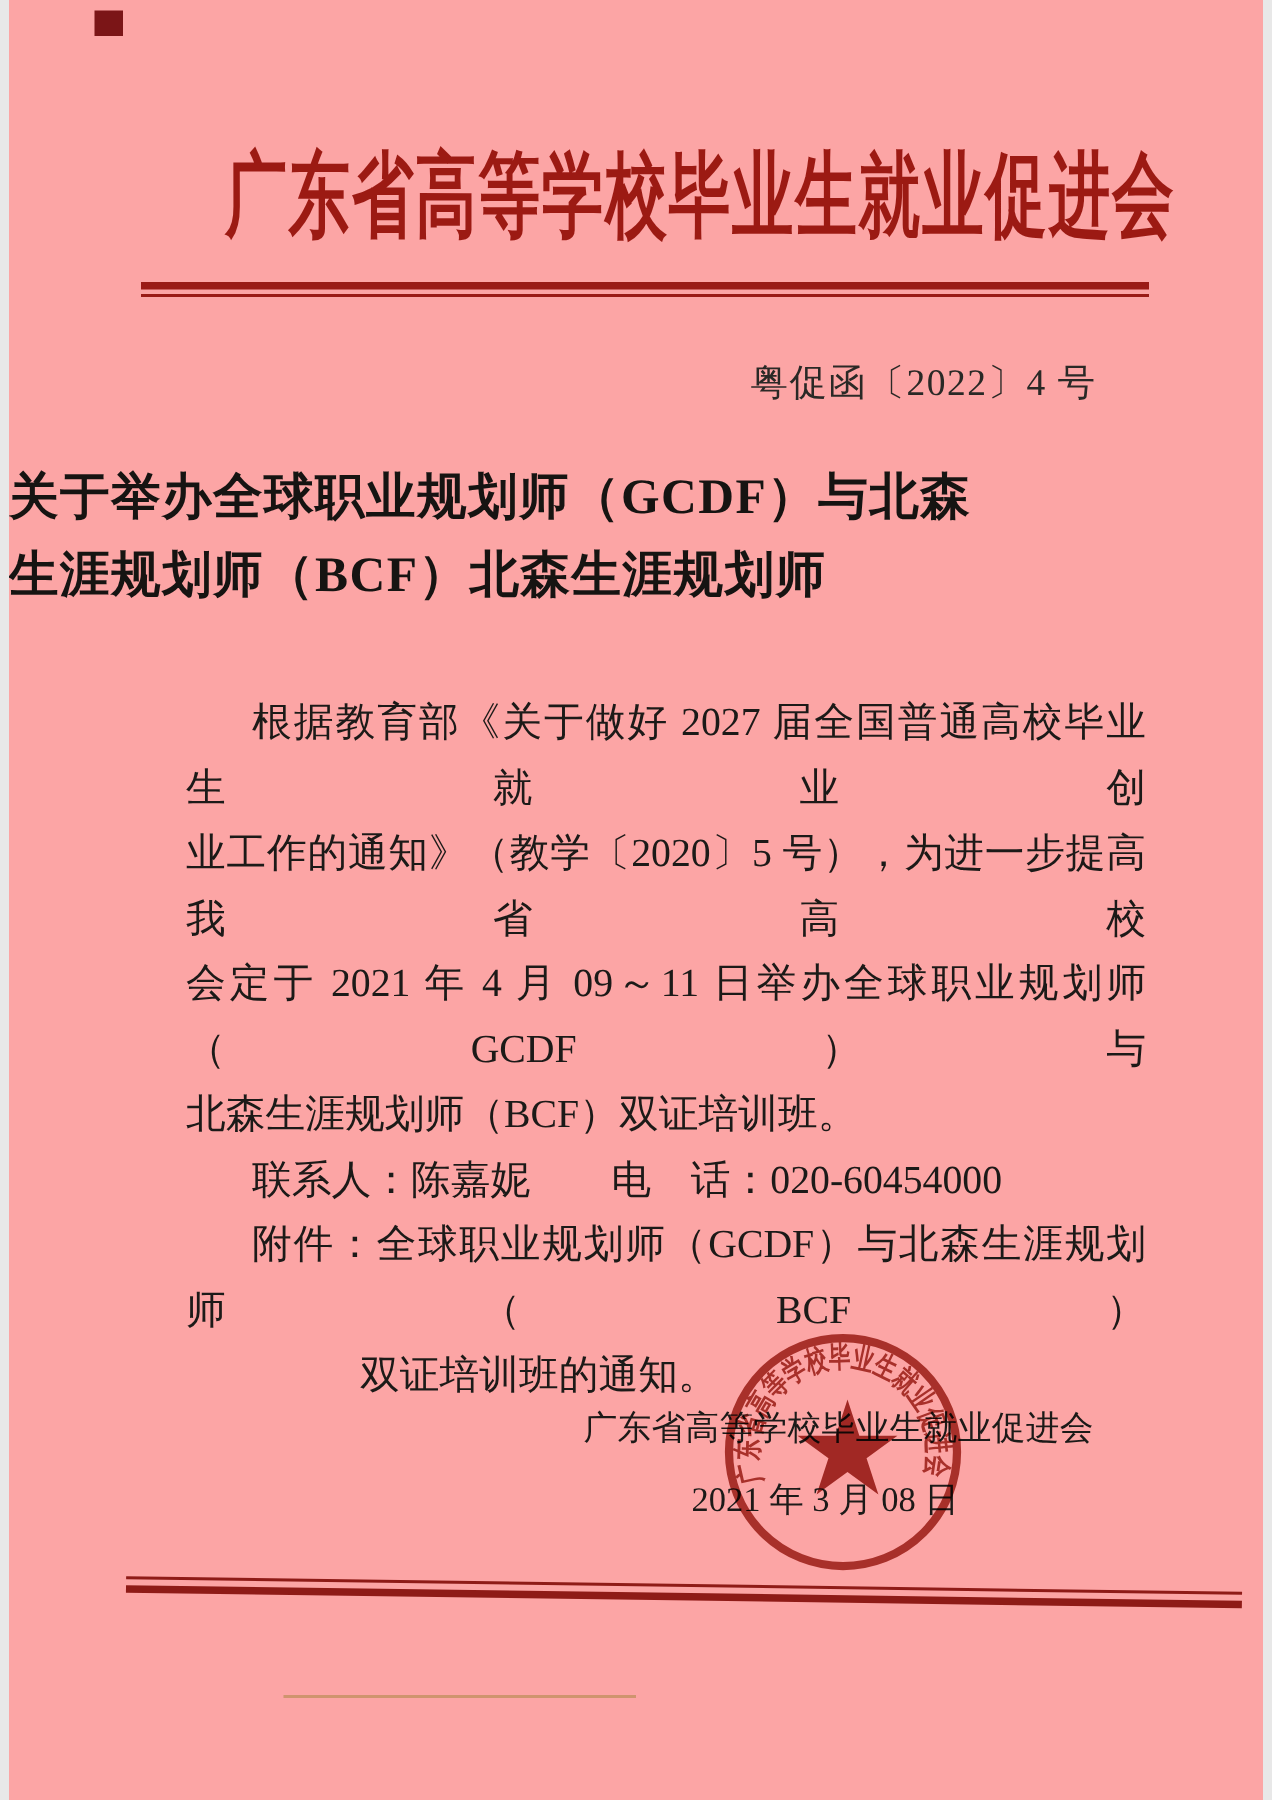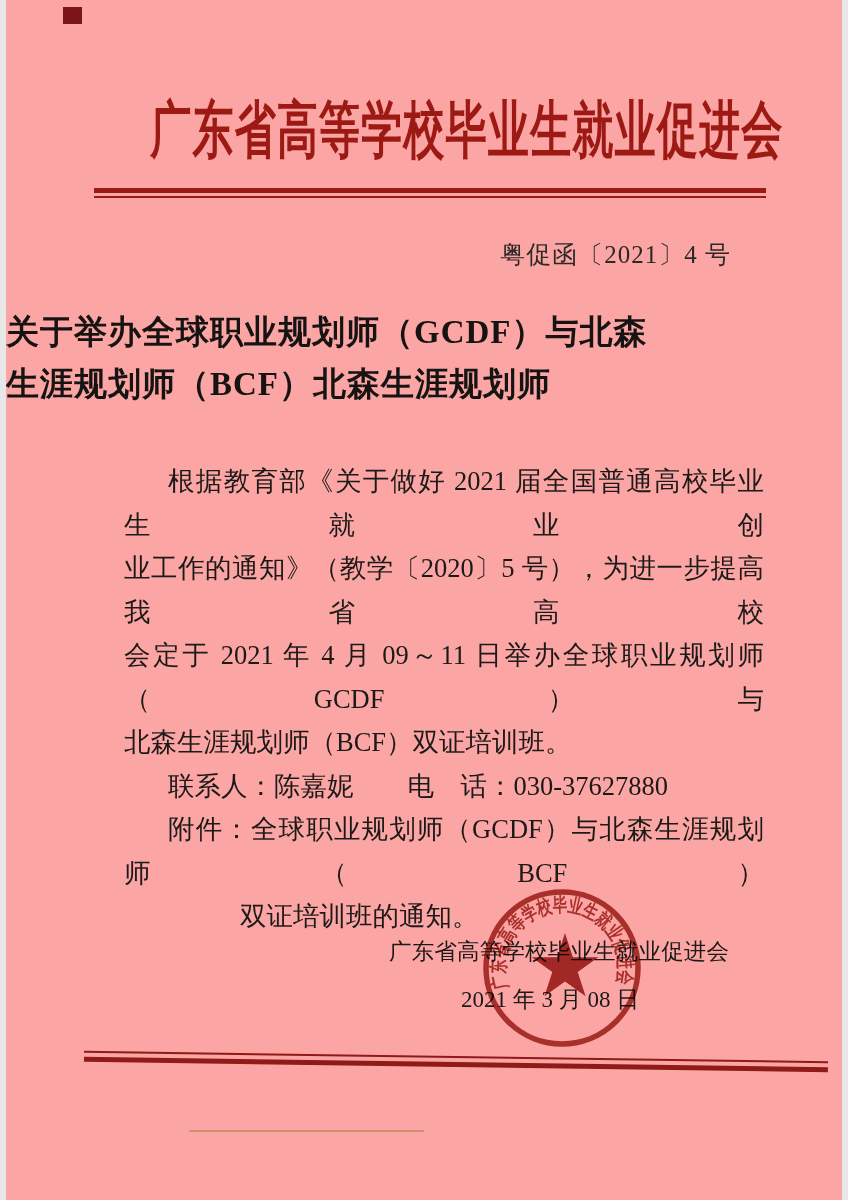--- a/index.html
+++ b/index.html
@@ -58,34 +58,34 @@
 
   <div class="corner-square"></div>
 
   <div class="org-title">广东省高等学校毕业生就业促进会</div>
 
   <div class="header-rule">
     <div class="thick"></div>
     <div class="thin"></div>
   </div>
 
-  <div class="doc-number">粤促函〔2021〕4 号</div>
+  <div class="doc-number">粤促函〔2022〕4 号</div>
 
   <div class="doc-title">
     <div>关于举办全球职业规划师（GCDF）与北森</div>
     <div>生涯规划师（BCF）北森生涯规划师</div>
   </div>
 
   <div class="body-block">
-    <div class="fill ind">根据教育部《关于做好 2021 届全国普通高校毕业生就业创</div>
+    <div class="fill ind">根据教育部《关于做好 2027 届全国普通高校毕业生就业创</div>
     <div class="fill">业工作的通知》（教学〔2020〕5 号），为进一步提高我省高校</div>
     <div class="fill">会定于 2021 年 4 月 09～11 日举办全球职业规划师（GCDF）与</div>
     <div class="bline">北森生涯规划师（BCF）双证培训班。</div>
     <div class="bline ind">
-      <span>联系人：陈嘉妮</span><span class="phone">电　话：030-37627880</span>
+      <span>联系人：陈嘉妮</span><span class="phone">电　话：020-60454000</span>
     </div>
     <div class="fill ind">附件：全球职业规划师（GCDF）与北森生涯规划师（BCF）</div>
     <div class="bline ind2">双证培训班的通知。</div>
   </div>
 
   <div class="sign-org">广东省高等学校毕业生就业促进会</div>
   <div class="sign-date">2021 年 3 月 08 日</div>
 
   <svg class="seal" viewBox="0 0 170 170" xmlns="http://www.w3.org/2000/svg">
     <circle cx="84" cy="84" r="76" fill="none" stroke="#a43b31" stroke-width="5.5"></circle>

